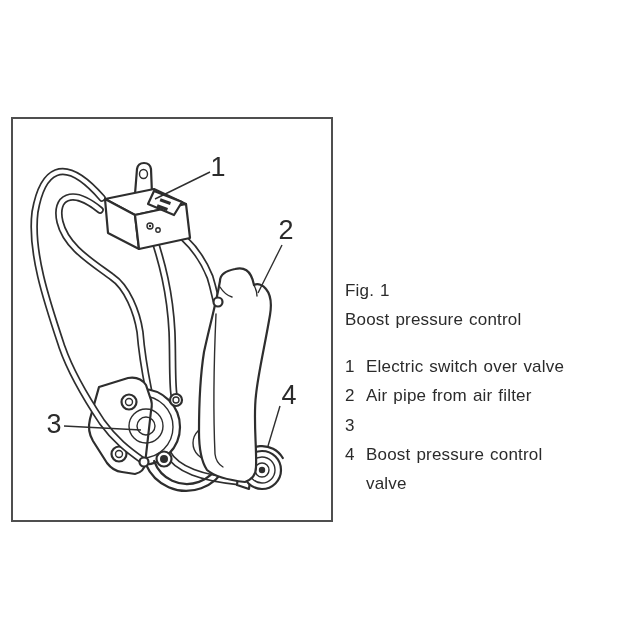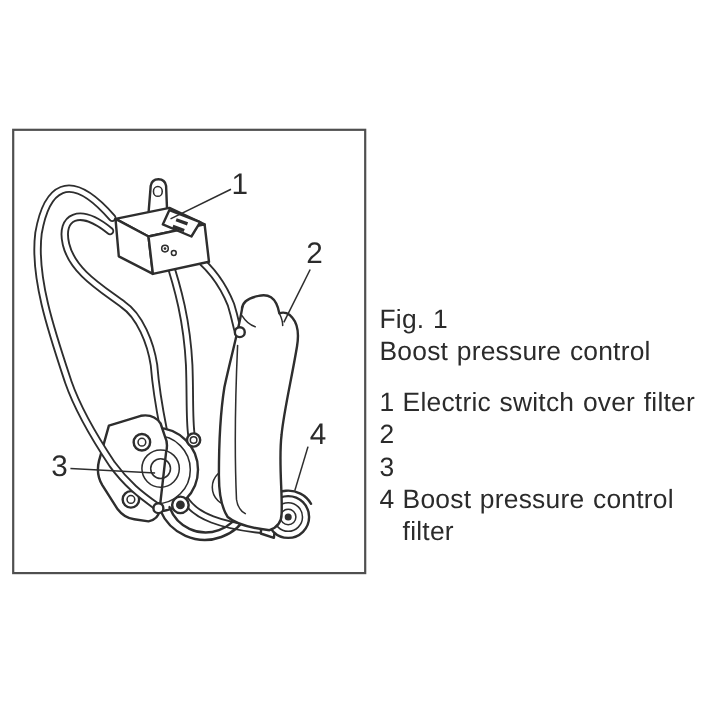--- a/index.html
+++ b/index.html
@@ -31,21 +31,21 @@
   .leader { stroke: var(--line, #2e2e2e); stroke-width: 1.4; fill: none; }
   .callout {
     font-family: "Liberation Sans", sans-serif;
     font-size: 27px; fill: var(--text, #2b2b2b);
     text-anchor: middle;
   }
 
   
   .text-col {
     position: absolute; left: 345px; top: 276px; width: 298px;
-    font-size: 24px; line-height: 29.4px;
+    font-size: 17px; line-height: 29.4px;
     letter-spacing: 0.2px; word-spacing: 1px;
   }
   .caption-line { white-space: nowrap; }
   .legend { margin-top: 17px; }
   .legend-item { position: relative; padding-left: 21px; min-height: 29.4px; }
   .legend-num { position: absolute; left: 0; top: 0; }
   .legend-text2 { display: block; }
 </style>
 </head>
 <body>
@@ -153,27 +153,27 @@
       </g>
     </svg>
   </div>
 
   <div class="text-col">
     <div class="caption-line">Fig. 1</div>
     <div class="caption-line">Boost pressure control</div>
 
     <div class="legend">
       <div class="legend-item">
-        <span class="legend-num">1</span><span>Electric switch over filter</span><span class="legend-text2"></span>
+        <span class="legend-num">1</span><span>Electric switch over valve</span><span class="legend-text2"></span>
       </div>
       <div class="legend-item">
-        <span class="legend-num">2</span><span class="legend-text2"></span>
+        <span class="legend-num">2</span><span>Air pipe from air filter</span><span class="legend-text2"></span>
       </div>
       <div class="legend-item">
         <span class="legend-num">3</span><span class="legend-text2"></span>
       </div>
       <div class="legend-item">
-        <span class="legend-num">4</span><span>Boost pressure control</span><span class="legend-text2">filter</span>
+        <span class="legend-num">4</span><span>Boost pressure control</span><span class="legend-text2">valve</span>
       </div>
     </div>
   </div>
 
 </div>
 
 </body></html>

